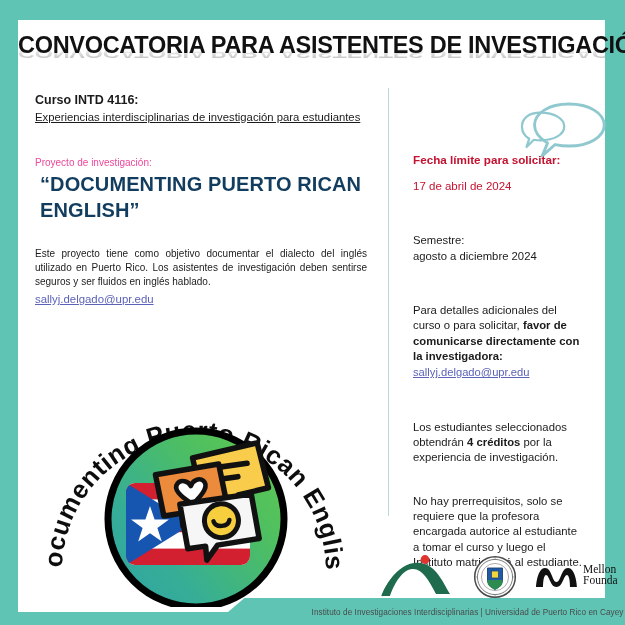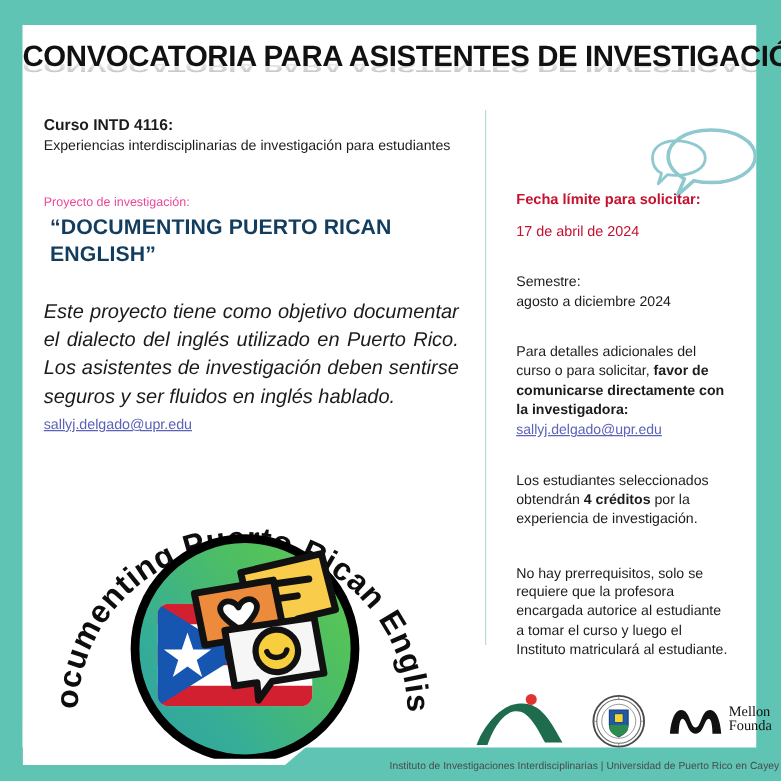--- a/index.html
+++ b/index.html
@@ -90,32 +90,33 @@
     color: #1b1b1b;
   }
 
   
   .course-title {
     font-size: 12.5px; font-weight: 700; line-height: 1.35;
   }
   .course-sub {
     font-size: 11.3px; font-weight: 400; line-height: 1.32;
     margin-top: 1px;
+    text-decoration: underline;
   }
   .proj-label {
     font-size: 10px; font-weight: 400; line-height: 1.3;
     margin-top: 31px; color: #ec4899;
   }
   .proj-name {
-    font-size: 17px; font-weight: 700; line-height: 1.3;
+    font-size: 20px; font-weight: 700; line-height: 1.3;
     color: #123d5e; margin-top: 2px; letter-spacing: 0.1px;
     padding-left: 5px;
   }
   .desc {
-    font-size: 16px; font-style: italic; line-height: 1.42;
+    font-size: 10px; line-height: 1.42;
     text-align: justify; margin-top: 24px; width: 332px;
     color: #1b1b1b;
   }
   .prof {
     font-size: 11.6px; line-height: 1.3; margin-top: 20px;
   }
   .prof b { font-weight: 700; }
   .email-link {
     display: inline-block;
     font-size: 11.4px;
@@ -125,21 +126,21 @@
   }
 
   
   .r-deadline-h {
     font-size: 11.7px; font-weight: 700; color: #c41230; line-height: 1.3;
   }
   .r-deadline-d {
     font-size: 11.5px; font-weight: 400; color: #c41230; line-height: 1.3;
     margin-top: 12px;
   }
-  .r-block { margin-top: 25px; font-size: 11.3px; line-height: 1.36; }
+  .r-block { margin-top: 39px; font-size: 11.3px; line-height: 1.36; }
   .r-block.tight { margin-top: 28px; }
   .r-block b { font-weight: 700; }
   .r-email {
     display: inline-block; color: #5b62b8; text-decoration: underline;
     font-size: 11.2px; margin-top: 1px;
   }
 
   
   #bubbles-deco {
     position: absolute; left: 500px; top: 82px;

